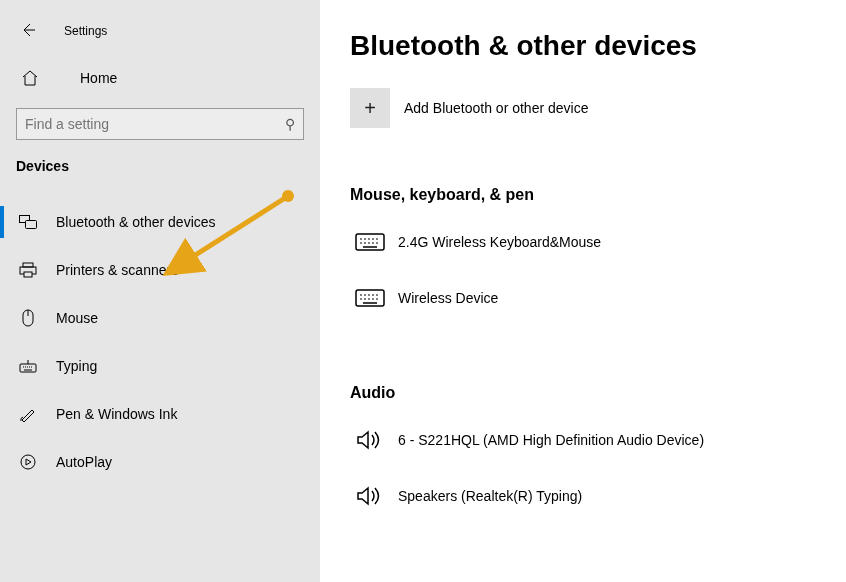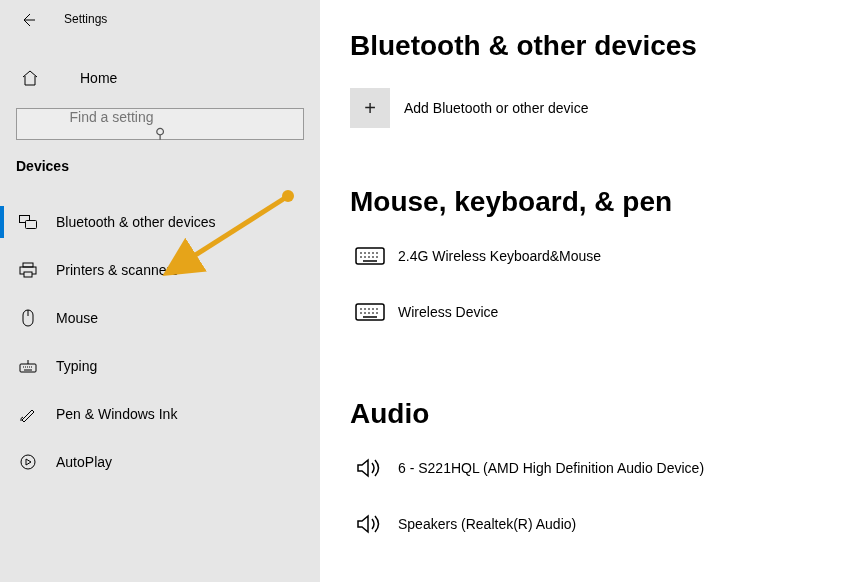--- a/index.html
+++ b/index.html
@@ -16,21 +16,21 @@
   .sidebar {
     width: 320px;
     background: #e6e6e6;
     display: flex;
     flex-direction: column;
     position: relative;
     padding-top: 10px;
   }
   .top-row {
     display: flex;
-    align-items: flex-start;
+    align-items: flex-end;
     padding: 2px 0 2px 20px;
     height: 30px;
   }
   .back-icon { width: 20px; text-align: center; }
   .app-title { margin-left: 24px; font-size: 12px; }
   .home-row {
     display: flex;
     align-items: center;
     padding: 12px 20px;
     margin-top: 16px;
@@ -40,21 +40,20 @@
   .search-wrap {
     margin: 8px 16px 10px 16px;
   }
   .search-box {
     display: flex;
     align-items: center;
     border: 1px solid #999;
     background: #ededed;
     height: 32px;
     padding: 0 8px;
-    flex-direction: column;
   }
   .search-box input {
     flex: 1;
     border: none;
     background: transparent;
     outline: none;
     font-size: 14px;
     color: #555;
   }
   .search-icon { color: #555; font-size: 14px; transform: scaleX(-1); }
@@ -106,21 +105,21 @@
     align-items: center;
     cursor: pointer;
   }
   .plus-box {
     width: 40px; height: 40px;
     background: #e0e0e0;
     display: flex; align-items: center; justify-content: center;
     font-size: 20px; color: #222; margin-right: 14px;
   }
   .section-heading {
-    font-size: 28px;
+    font-size: 16px;
     font-weight: 600;
     margin-top: 58px;
     margin-bottom: 10px;
   }
   .section-heading.tight { }
   .device-row {
     display: flex;
     align-items: center;
     height: 56px;
   }
@@ -285,15 +284,15 @@
     <span class="device-label">6 - S221HQL (AMD High Definition Audio Device)</span>
   </div>
   <div class="device-row">
     <span class="device-icon">
       <svg width="26" height="22" viewBox="0 0 26 22">
           <path d="M1 8 H5 L11 3 V19 L5 14 H1 Z" fill="none" stroke="#000" stroke-width="1.5"></path>
           <path d="M15 6 Q19 11 15 16" fill="none" stroke="#000" stroke-width="1.5"></path>
           <path d="M18 3 Q25 11 18 19" fill="none" stroke="#000" stroke-width="1.5"></path>
         </svg>
     </span>
-    <span class="device-label">Speakers (Realtek(R) Audio)</span>
+    <span class="device-label">Speakers (Realtek(R) Typing)</span>
   </div>
 </div>
 
 </body></html>

